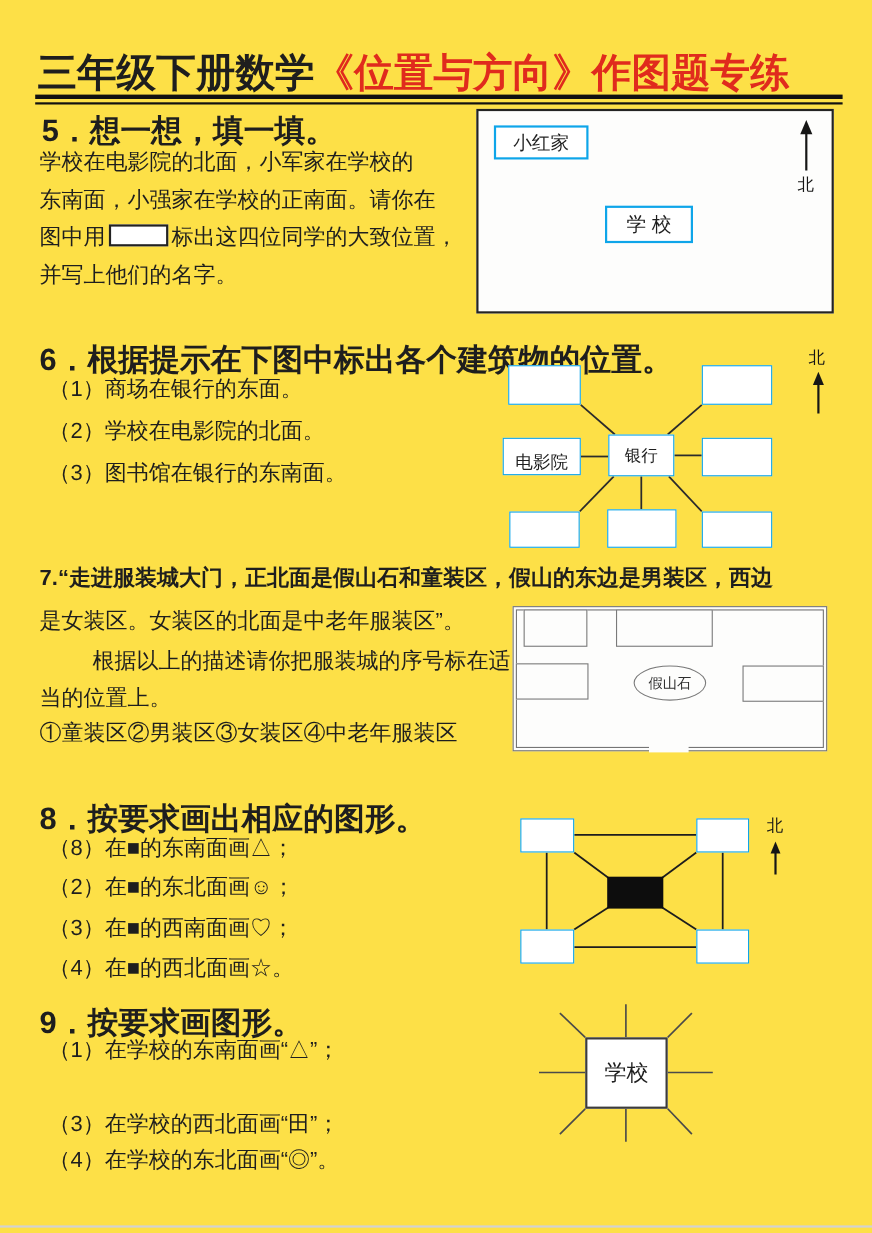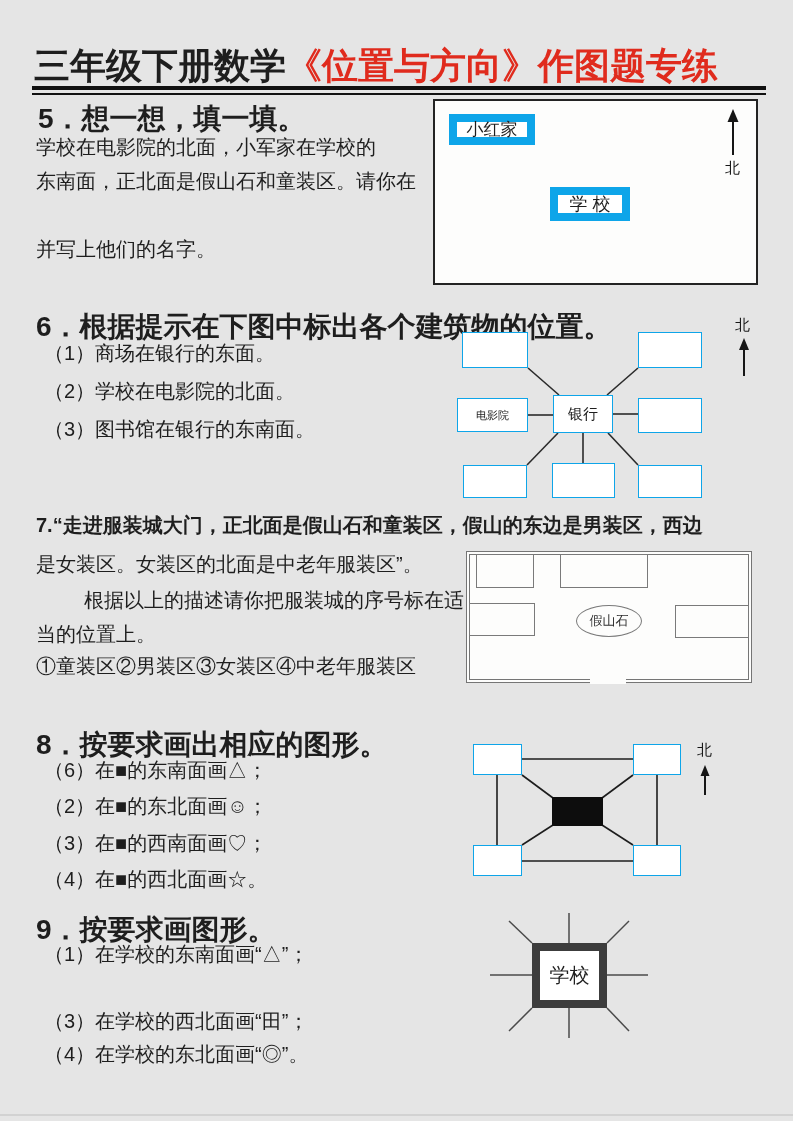--- a/index.html
+++ b/index.html
@@ -1,24 +1,24 @@
 <!DOCTYPE html>
 <html><head>
 <meta charset="utf-8">
 <style>
   html,body{margin:0;padding:0;}
-  .page{position:relative;width:793px;height:1121px;background:#e5e5e5;
+  .page{position:relative;width:793px;height:1121px;background:#fde047;
         font-family:"Liberation Sans",sans-serif;color:#1e1e1e;overflow:hidden;}
   .abs{position:absolute;}
   .title{font-size:36px;font-weight:700;white-space:nowrap;letter-spacing:0px;}
   .title .red{color:#e02b1d;}
   .rule{position:absolute;background:#111;}
   .h{font-size:28px;font-weight:700;white-space:nowrap;}
   .t{font-size:20px;font-weight:400;white-space:nowrap;}
-  .box{position:absolute;border:8px solid #0ea5e9;background:#fff;
+  .box{position:absolute;border:2px solid #0ea5e9;background:#fff;
        display:flex;align-items:center;justify-content:center;box-sizing:border-box;}
   .thin{border-width:1.5px;}
   .north-label{font-size:15px;color:#161616;}
   .inline-rect{display:inline-block;width:50px;height:16px;border:2px solid #222;
                vertical-align:-2px;margin:0 3px;background:#fff;}
   svg{position:absolute;overflow:visible;}
   .q7box{position:absolute;border:1.2px solid #7a7a7a;background:#fdfdfc;box-sizing:border-box;text-align:right;}
   .footer-line{position:absolute;left:0;width:793px;height:2px;background:#d2d2d2;}
 </style>
 </head>
@@ -27,21 +27,22 @@
 <div class="page">
 
   <div class="abs title" style="left:34px;top:42px;">
     <span>三年级下册数学</span><span class="red">《位置与方向》作图题专练</span>
   </div>
   <div class="rule" style="left:32px;top:86px;width:734px;height:3.5px;"></div>
   <div class="rule" style="left:32px;top:93px;width:734px;height:1.5px;"></div>
 
   <div class="abs h" style="left:38px;top:100px;">5．想一想，填一填。</div>
   <div class="abs t" style="left:36px;top:134px;">学校在电影院的北面，小军家在学校的</div>
-  <div class="abs t" style="left:36px;top:168px;">东南面，正北面是假山石和童装区。请你在</div>
+  <div class="abs t" style="left:36px;top:168px;">东南面，小强家在学校的正南面。请你在</div>
+  <div class="abs t" style="left:36px;top:202px;"><span>图中用</span><span class="inline-rect"></span><span>标出这四位同学的大致位置，</span></div>
   <div class="abs t" style="left:36px;top:236px;">并写上他们的名字。</div>
 
   <div class="abs" style="left:433px;top:99px;width:321px;height:182px;border:2.5px solid #232323;background:#fdfdfc;">
     <div class="box" style="left:14px;top:13px;width:86px;height:31px;font-size:17px;">
         <span>小红家</span>
       </div>
     <div class="box" style="left:115px;top:86px;width:80px;height:34px;font-size:18px;">
         <span>学 校</span>
       </div>
     <svg style="left:290px;top:8px;" width="16" height="48">
@@ -61,21 +62,21 @@
       <line x1="73" y1="50" x2="104" y2="77" stroke="#2b2b2b" stroke-width="1.6"></line>
       <line x1="183" y1="50" x2="152" y2="77" stroke="#2b2b2b" stroke-width="1.6"></line>
       <line x1="73" y1="97" x2="98" y2="97" stroke="#2b2b2b" stroke-width="1.6"></line>
       <line x1="158" y1="96" x2="183" y2="96" stroke="#2b2b2b" stroke-width="1.6"></line>
       <line x1="128" y1="115" x2="128" y2="145" stroke="#2b2b2b" stroke-width="1.6"></line>
       <line x1="103" y1="115" x2="72" y2="147" stroke="#2b2b2b" stroke-width="1.6"></line>
       <line x1="153" y1="115" x2="183" y2="147" stroke="#2b2b2b" stroke-width="1.6"></line>
     </svg>
     <div class="box thin" style="left:7px;top:14px;width:66px;height:36px;"></div>
     <div class="box thin" style="left:183px;top:14px;width:64px;height:36px;"></div>
-    <div class="box thin" style="left:2px;top:80px;width:71px;height:34px;font-size:11px;">
+    <div class="box thin" style="left:2px;top:80px;width:71px;height:34px;font-size:16px;align-items:flex-end;">
         <span>电影院</span>
       </div>
     <div class="box thin" style="left:98px;top:77px;width:60px;height:38px;font-size:15px;">
         <span>银行</span>
       </div>
     <div class="box thin" style="left:183px;top:80px;width:64px;height:35px;"></div>
     <div class="box thin" style="left:8px;top:147px;width:64px;height:33px;"></div>
     <div class="box thin" style="left:97px;top:145px;width:63px;height:35px;"></div>
     <div class="box thin" style="left:183px;top:147px;width:64px;height:33px;"></div>
   </div>
@@ -96,21 +97,21 @@
     <div class="q7box" style="left:90px;top:-1px;width:88px;height:34px;"></div>
     <div class="q7box" style="left:-1px;top:48px;width:66px;height:33px;"></div>
     <div class="q7box" style="left:205px;top:50px;width:74px;height:33px;"></div>
     <div class="q7box" style="left:106px;top:50px;width:66px;height:32px;border-radius:50%;display:flex;align-items:center;justify-content:center;font-size:13px;color:#2e2e2e;">
         <span>假山石</span>
       </div>
     <div class="abs" style="left:120px;top:119px;width:36px;height:10px;background:#fdfdfc;"></div>
   </div>
 
   <div class="abs h" style="left:36px;top:726px;">8．按要求画出相应的图形。</div>
-  <div class="abs t" style="left:44px;top:757px;">（6）在■的东南面画△；</div>
+  <div class="abs t" style="left:44px;top:757px;">（8）在■的东南面画△；</div>
   <div class="abs t" style="left:44px;top:793px;">（2）在■的东北面画☺；</div>
   <div class="abs t" style="left:44px;top:830px;">（3）在■的西南面画♡；</div>
   <div class="abs t" style="left:44px;top:866px;">（4）在■的西北面画☆。</div>
 
   <div class="abs" style="left:473px;top:744px;width:208px;height:132px;">
     <svg style="left:0;top:0;" width="208" height="132">
       <line x1="49" y1="15" x2="160" y2="15" stroke="#1d1d1d" stroke-width="1.6"></line>
       <line x1="49" y1="117" x2="160" y2="117" stroke="#1d1d1d" stroke-width="1.6"></line>
       <line x1="24" y1="31" x2="24" y2="101" stroke="#1d1d1d" stroke-width="1.6"></line>
       <line x1="184" y1="31" x2="184" y2="101" stroke="#1d1d1d" stroke-width="1.6"></line>

